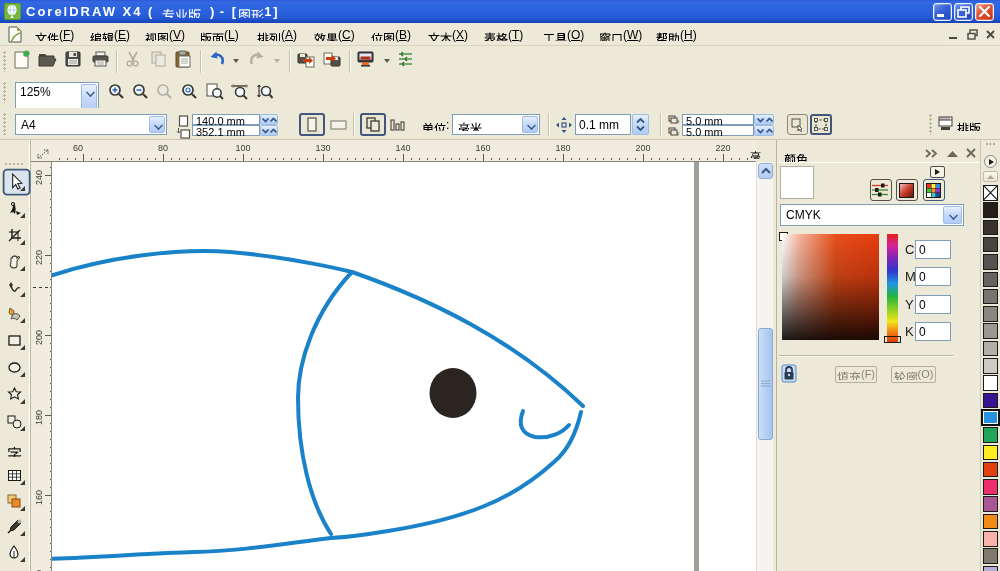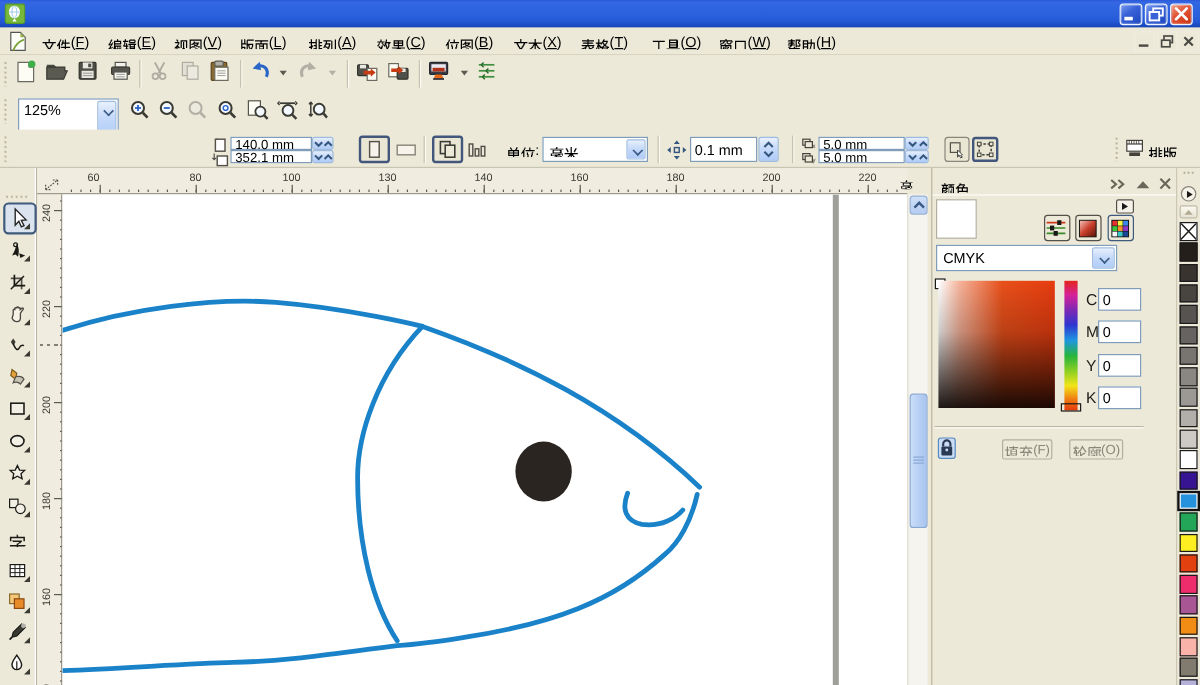--- a/index.html
+++ b/index.html
@@ -161,20 +161,31 @@
 
 <div class="abs" id="title">
   <svg class="ic" style="left:4px;top:3px" width="17" height="17" viewBox="0 0 17 17">
       <rect width="17" height="17" rx="2" fill="#5a9c28"></rect>
       <rect x="1" y="1" width="15" height="15" rx="1.5" fill="#77b83c"></rect>
       <ellipse cx="8" cy="7" rx="4.6" ry="5.2" fill="#fff"></ellipse>
       <path d="M8 12l-1.6 3h3.4z" fill="#fff"></path>
       <ellipse cx="8" cy="7" rx="2" ry="4.8" fill="none" stroke="#9cc8e8" stroke-width=".8"></ellipse>
       <line x1="3.4" y1="7" x2="12.6" y2="7" stroke="#9cc8e8" stroke-width=".8"></line>
     </svg>
+  <span class="txt cj13">CorelDRAW X4 <span style="letter-spacing:0">(&nbsp;</span> <svg class="cj" viewBox="0 0 24 24">
+        <use href="#u4e13"></use>
+      </svg><svg class="cj" viewBox="0 0 24 24">
+        <use href="#u4e1a"></use>
+      </svg><svg class="cj" viewBox="0 0 24 24">
+        <use href="#u7248"></use>
+      </svg> <span style="letter-spacing:0">&nbsp;)</span> - [<svg class="cj" viewBox="0 0 24 24">
+        <use href="#u56fe"></use>
+      </svg><svg class="cj" viewBox="0 0 24 24">
+        <use href="#u5f62"></use>
+      </svg>1]</span>
   <div class="tbtn b" style="left:933px"><svg width="17" height="16" viewBox="0 0 17 16">
         <rect x="3" y="10" width="7" height="3" fill="#fff"></rect>
       </svg></div>
   <div class="tbtn b" style="left:954px"><svg width="17" height="16" viewBox="0 0 17 16">
         <rect x="6" y="3" width="8" height="6" fill="none" stroke="#fff" stroke-width="1.6"></rect>
         <rect x="3" y="6" width="8" height="7" fill="#3a62d8" stroke="#fff" stroke-width="1.6"></rect>
       </svg></div>
   <div class="tbtn r" style="left:975px"><svg width="17" height="16" viewBox="0 0 17 16">
         <path d="M4 3l9 9M13 3l-9 9" stroke="#fff" stroke-width="2.2" stroke-linecap="round"></path>
       </svg></div>
@@ -403,20 +414,26 @@
     </svg>
   <svg class="ic" style="left:256px;top:6px" width="17" height="17" viewBox="0 0 17 17">
       <path d="M3 2v12M3 2L1.5 4M3 2l1.5 2M3 14l-1.5-2M3 14l1.5-2" fill="none" stroke="#3a3a34" stroke-width="1.2"></path>
       <circle cx="10" cy="8" r="4.5" fill="#f4f8ff" stroke="#3a3a34" stroke-width="1.6"></circle>
       <line x1="13.5" y1="11.5" x2="16.5" y2="15" stroke="#3a3a34" stroke-width="2"></line>
     </svg>
 </div>
 
 <div class="abs bar" id="tb3">
   <div class="grip" style="top:5px;height:22px"></div>
+  <div class="combo" style="left:15px;top:6px;width:152px;height:21px">
+      <span style="position:absolute;left:5px;top:3px">A4</span>
+      <span class="cb">
+        <span class="chev" style="top:6px"></span>
+      </span>
+    </div>
   <svg class="ic" style="left:178px;top:7px" width="11" height="12" viewBox="0 0 11 12">
       <rect x="1.5" y="1" width="8" height="10" fill="#fff" stroke="#55504a" stroke-width="1.2"></rect>
       <path d="M3 1v-0.5" stroke="#55504a"></path>
     </svg>
   <svg class="ic" style="left:176px;top:20px" width="14" height="11" viewBox="0 0 14 11">
       <path d="M2.5 0v5M1 3.5L2.5 5 4 3.5" fill="none" stroke="#55504a"></path>
       <rect x="5" y="2" width="8.5" height="8" fill="#fff" stroke="#55504a" stroke-width="1.2"></rect>
     </svg>
   <div class="fld" style="left:192px;top:6px;width:68px;height:11px;font-size:11px;padding-top:0">140.0 mm</div>
   <div class="fld" style="left:192px;top:17px;width:68px;height:11px;font-size:11px;padding-top:0">352.1 mm</div>
@@ -897,21 +914,21 @@
           <rect x="5.5" y="1" width="4" height="4" fill="#f8f840"></rect>
           <rect x="10" y="1" width="4" height="4" fill="#3888e8"></rect>
           <rect x="1" y="5.5" width="4" height="4" fill="#38c838"></rect>
           <rect x="5.5" y="5.5" width="4" height="4" fill="#f89030"></rect>
           <rect x="10" y="5.5" width="4" height="4" fill="#9038c8"></rect>
           <rect x="1" y="10" width="4" height="4" fill="#f8f8f8"></rect>
           <rect x="5.5" y="10" width="4" height="4" fill="#38c8c8"></rect>
           <rect x="10" y="10" width="4" height="4" fill="#184898"></rect>
         </g>
       </svg>
-      <div class="combo" style="left:3px;top:64px;width:151px;height:22px">
+      <div class="combo" style="left:3px;top:64px;width:184px;height:22px">
         <span style="position:absolute;left:5px;top:3px">CMYK</span>
         <span class="cb" style="width:19px">
           <span class="chev" style="top:6px;left:5px"></span>
         </span>
       </div>
       <div class="abs" style="left:2px;top:92px;width:9px;height:9px;border:1.5px solid #1a1a16;background:#fff"></div>
       <div class="abs" style="left:5px;top:94px;width:97px;height:106px;background:linear-gradient(180deg,rgba(0,0,0,0) 0%,rgba(10,4,2,.2) 40%,rgba(10,4,2,.92) 100%),linear-gradient(90deg,#ffffff 0%,#f6b49c 18%,#e8501a 55%,#e63c0f 100%)"></div>
       <div class="abs" style="left:110px;top:94px;width:11px;height:108px;background:linear-gradient(180deg,#e3231a 0%,#d6219a 11%,#7a28b5 23%,#2f35cf 34%,#1f96e0 46%,#26b53c 58%,#8fd022 70%,#f2e418 81%,#f07f14 91%,#e43a0e 100%)"></div>
       <div class="abs" style="left:107px;top:196px;width:17px;height:7px;border:1.5px solid #1a1a16;background:transparent"></div>
       <span class="abs" style="left:128px;top:102px;font-size:13px;color:#1a1a16">C</span>

